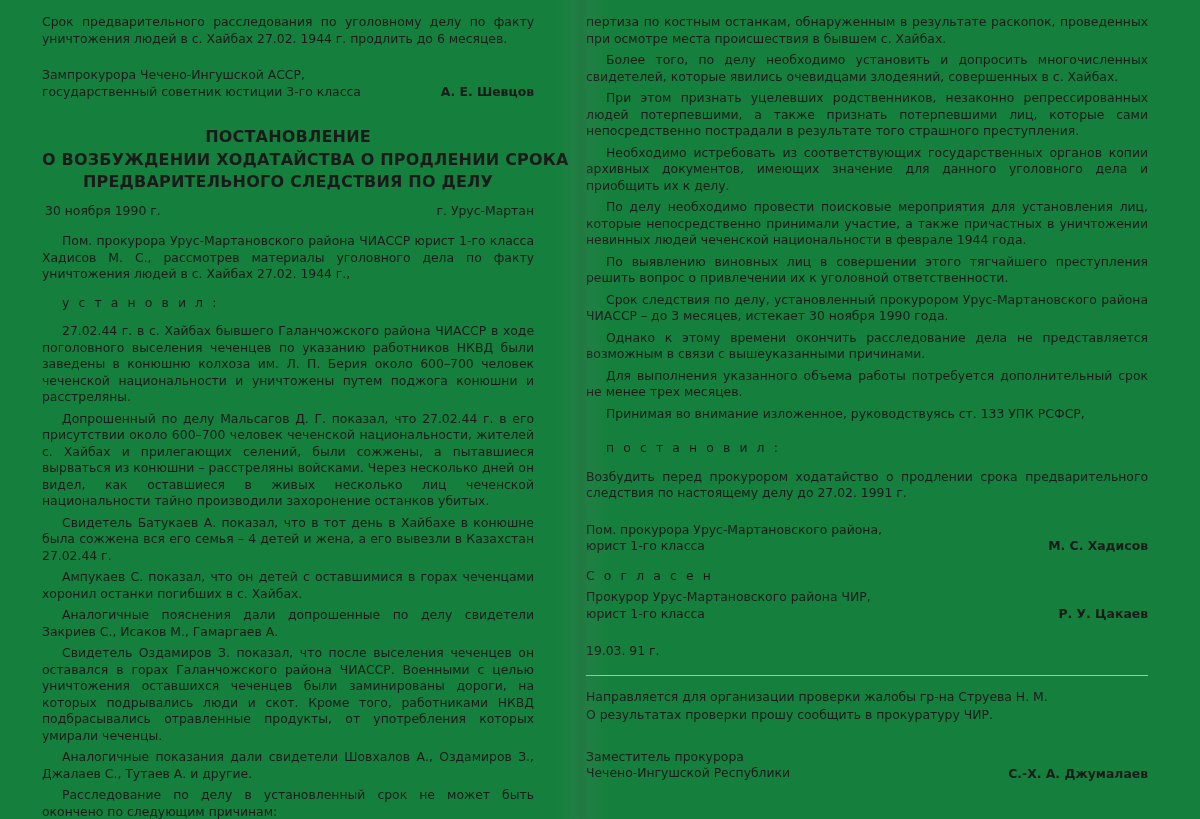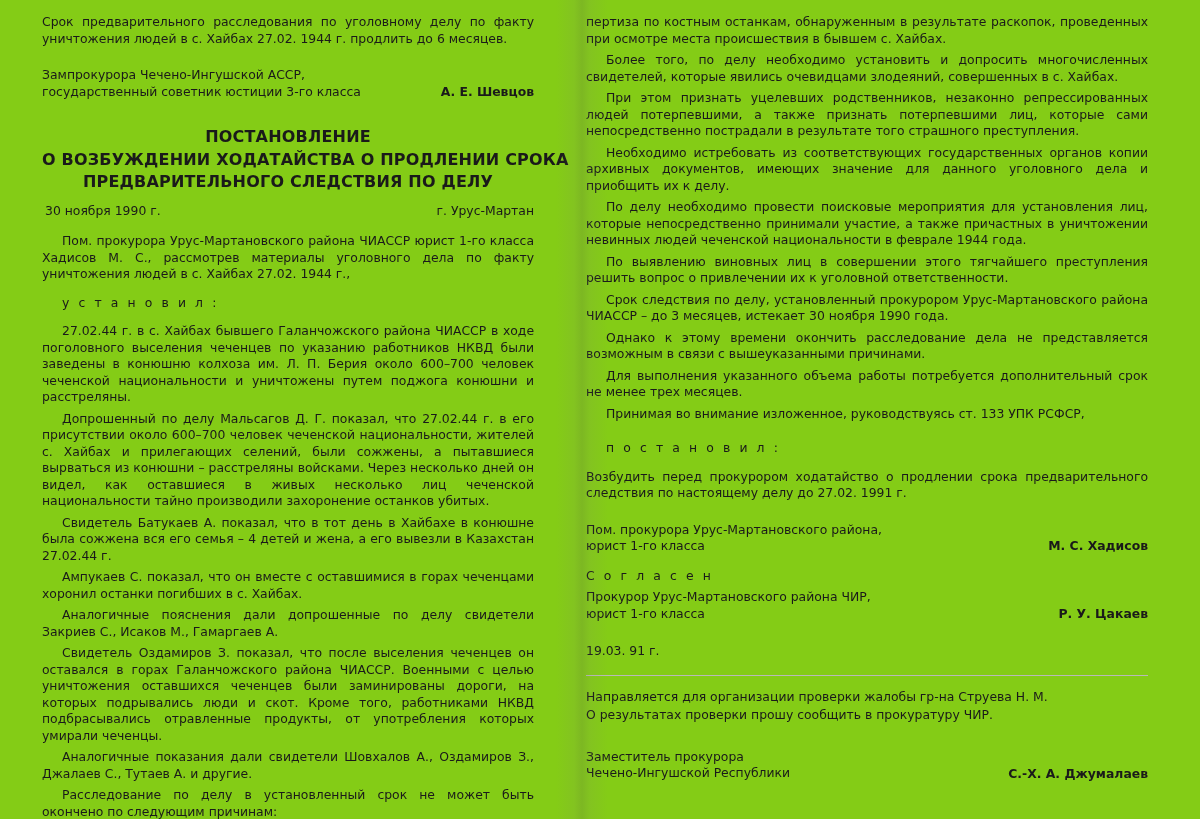--- a/index.html
+++ b/index.html
@@ -11,21 +11,21 @@
     height: 819px;
     background: #ffffff;
     font-family: "DejaVu Sans", sans-serif;
     color: #1a1a1a;
     overflow: hidden;
   }
   .page {
     position: relative;
     width: 1200px;
     height: 819px;
-    background: #84cc16;
+    background: #15803d;
     display: flex;
   }
   
   .gutter {
     position: absolute;
     left: 556px;
     top: 0;
     width: 52px;
     height: 819px;
     background: linear-gradient(to right,
@@ -152,21 +152,21 @@
 
     <div class="gap-sm"></div>
 
     <p class="indent spaced">у с т а н о в и л :</p>
 
     <div class="gap-sm"></div>
 
     <p class="indent">27.02.44 г. в с. Хайбах бывшего Галанчожского района ЧИАССР в ходе поголовного выселения чеченцев по указанию работников НКВД были заведены в конюшню колхоза им. Л. П. Берия около 600–700 человек чеченской национальности и уничтожены путем поджога конюшни и расстреляны.</p>
     <p class="indent">Допрошенный по делу Мальсагов Д. Г. показал, что 27.02.44 г. в его присутствии около 600–700 человек чеченской национальности, жителей с. Хайбах и прилегающих селений, были сожжены, а пытавшиеся вырваться из конюшни – расстреляны войсками. Через несколько дней он видел, как оставшиеся в живых несколько лиц чеченской национальности тайно производили захоронение останков убитых.</p>
     <p class="indent">Свидетель Батукаев А. показал, что в тот день в Хайбахе в конюшне была сожжена вся его семья – 4 детей и жена, а его вывезли в Казахстан 27.02.44 г.</p>
-    <p class="indent">Ампукаев С. показал, что он вместе с оставшимися в горах чеченцами хоронил останки погибших в с. Хайбах.</p>
+    <p class="indent">Ампукаев С. показал, что он детей с оставшимися в горах чеченцами хоронил останки погибших в с. Хайбах.</p>
     <p class="indent">Аналогичные пояснения дали допрошенные по делу свидетели Закриев С., Исаков М., Гамаргаев А.</p>
     <p class="indent">Свидетель Оздамиров З. показал, что после выселения чеченцев он оставался в горах Галанчожского района ЧИАССР. Военными с целью уничтожения оставшихся чеченцев были заминированы дороги, на которых подрывались люди и скот. Кроме того, работниками НКВД подбрасывались отравленные продукты, от употребления которых умирали чеченцы.</p>
     <p class="indent">Аналогичные показания дали свидетели Шовхалов А., Оздамиров З., Джалаев С., Тутаев А. и другие.</p>
     <p class="indent">Расследование по делу в установленный срок не может быть окончено по следующим причинам:</p>
     <p class="indent">В настоящее время назначена и проводится судебно-медицинская экс-</p>
 
   </div>
 
   <div class="col col-right">
 

